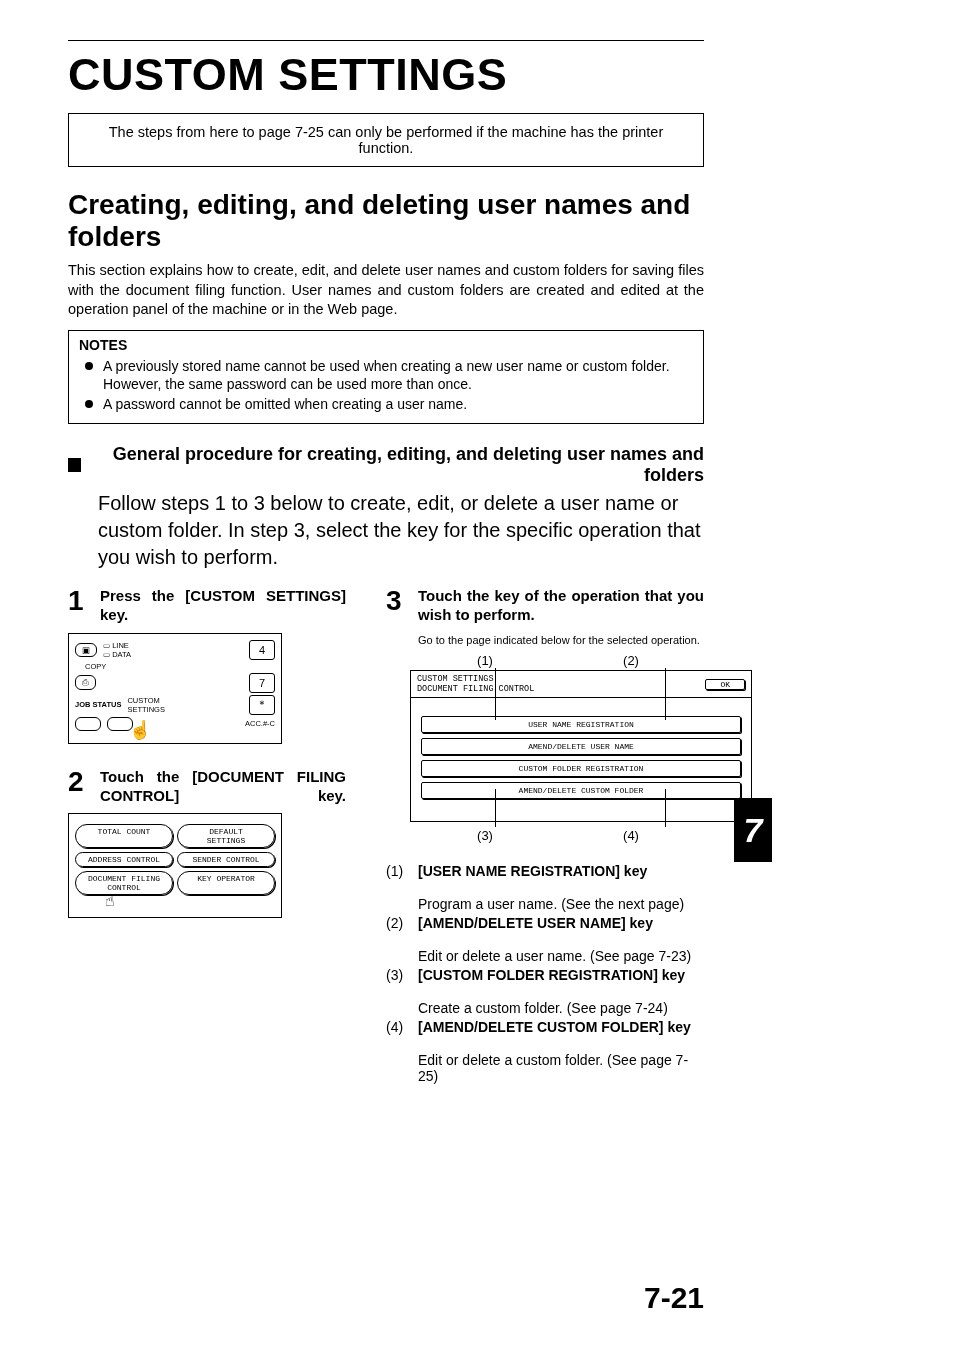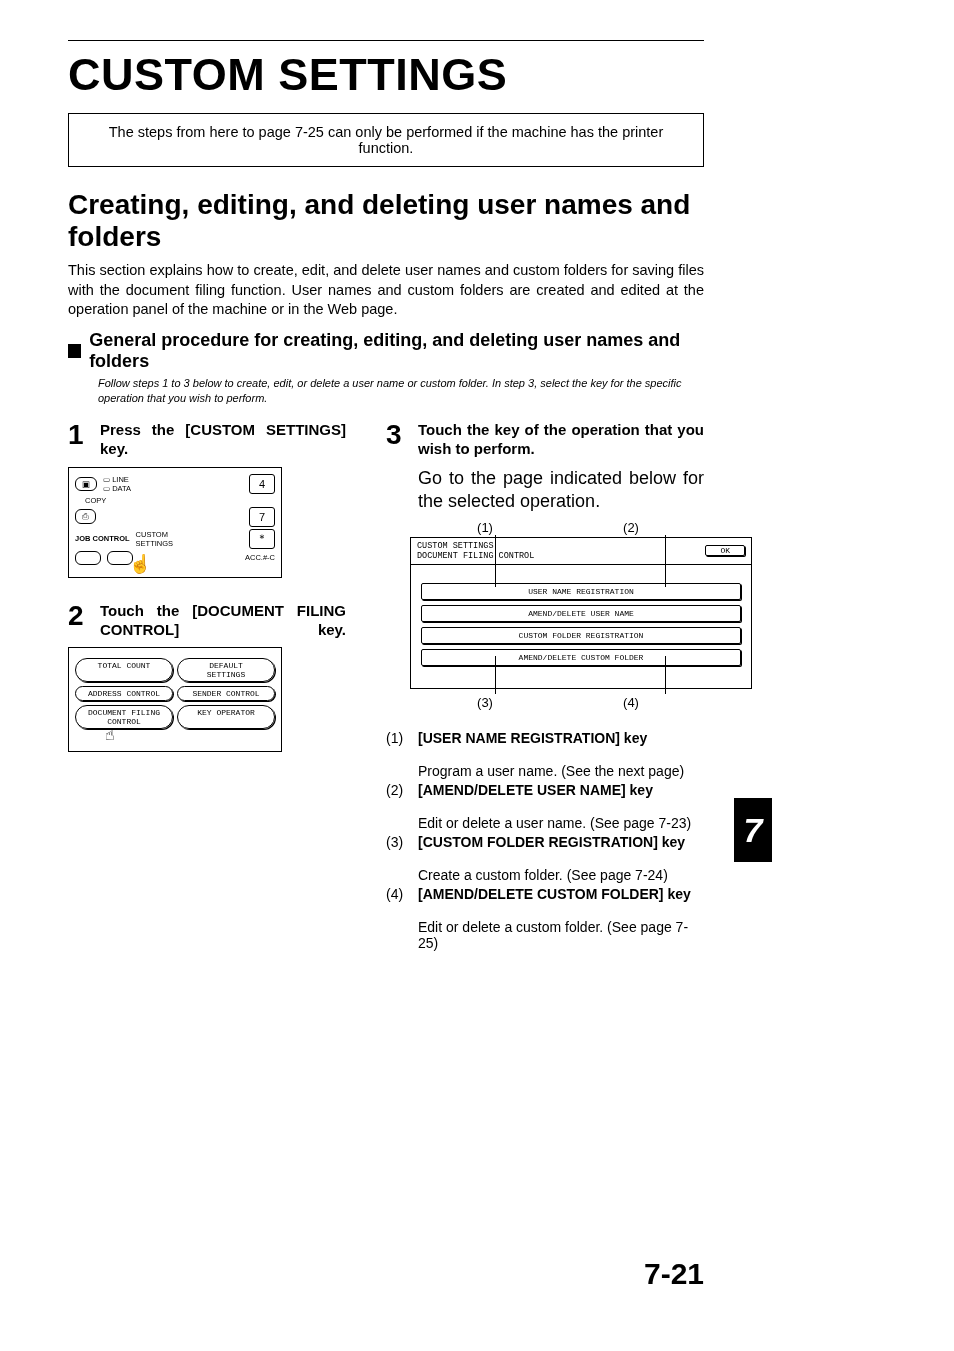--- a/index.html
+++ b/index.html
@@ -82,26 +82,26 @@
     margin: 6px 0 4px 0;
   }
   .sqbullet {
     width: 14px;
     height: 14px;
     background: #000;
   }
   .subhead-text {
     font-size: 18px;
     font-weight: 700;
+    text-align: right;
   }
   .subhead-desc {
-    font-size: 11px;
+    font-size: 20px;
     margin: 4px 0 16px 30px;
     line-height: 1.35;
-    font-style: italic;
   }
   .two-col {
     display: flex;
     gap: 40px;
   }
   .col {
     width: 50%;
   }
   .step {
     display: flex;
@@ -114,21 +114,21 @@
     line-height: 1;
     min-width: 22px;
   }
   .step-title {
     font-size: 15px;
     font-weight: 700;
     line-height: 1.25;
     text-align: justify;
   }
   .step-sub {
-    font-size: 18px;
+    font-size: 11px;
     margin: 4px 0 0 32px;
     line-height: 1.3;
     text-align: justify;
   }
   
   .fig1 {
     width: 200px;
     border: 1px solid #000;
     margin: 4px 0 24px 0;
     padding: 4px 6px 10px 6px;
@@ -248,39 +248,46 @@
     background: #000;
     color: #fff;
     font-size: 34px;
     font-weight: 700;
     font-style: italic;
     display:flex;align-items:center;justify-content:center;
   }
   .page-num {
     position: absolute;
     right: 68px;
-    bottom: 60px;
+    bottom: 36px;
     font-size: 30px;
     font-weight: 900;
   }
 </style>
 </head>
 <body>
 
 <div class="page">
   <div class="topline"></div>
 
   <h1 class="main-title">CUSTOM SETTINGS</h1>
 
   <div class="boxed-note">The steps from here to page 7-25 can only be performed if the machine has the printer function.</div>
 
   <h2 class="section-title">Creating, editing, and deleting user names and folders</h2>
 
   <div class="section-intro">This section explains how to create, edit, and delete user names and custom folders for saving files with the document filing function. User names and custom folders are created and edited at the operation panel of the machine or in the Web page.</div>
 
+  <div class="notes-box">
+    <div class="notes-hd">NOTES</div>
+    <ul>
+      <li>A previously stored name cannot be used when creating a new user name or custom folder. However, the same password can be used more than once.</li>
+      <li>A password cannot be omitted when creating a user name.</li>
+    </ul>
+  </div>
 
   <div class="subhead-row">
     <div class="sqbullet"></div>
     <div class="subhead-text">General procedure for creating, editing, and deleting user names and folders</div>
   </div>
   <div class="subhead-desc">Follow steps 1 to 3 below to create, edit, or delete a user name or custom folder. In step 3, select the key for the specific operation that you wish to perform.</div>
 
   <div class="two-col">
 
     <div class="col">
@@ -297,21 +304,21 @@
           <span class="keybox">4</span>
         </div>
         <div class="tiny" style="margin-left:10px">COPY</div>
         <div class="row">
           <span class="pill">⎙</span>
           <span class="tiny">&nbsp;</span>
           <span style="flex:1"></span>
           <span class="keybox">7</span>
         </div>
         <div class="row">
-          <span class="tiny" style="font-weight:700">JOB CONTROL</span>
+          <span class="tiny" style="font-weight:700">JOB STATUS</span>
           <span class="tiny" style="white-space:pre;text-align:left">CUSTOM
 SETTINGS</span>
           <span style="flex:1"></span>
           <span class="keybox">＊</span>
         </div>
         <div class="row">
           <span class="pill" style="width:12px;height:10px"></span>
           <span class="pill" style="width:12px;height:10px"></span>
           <span style="flex:1"></span>
           <span class="tiny">ACC.#-C</span>

